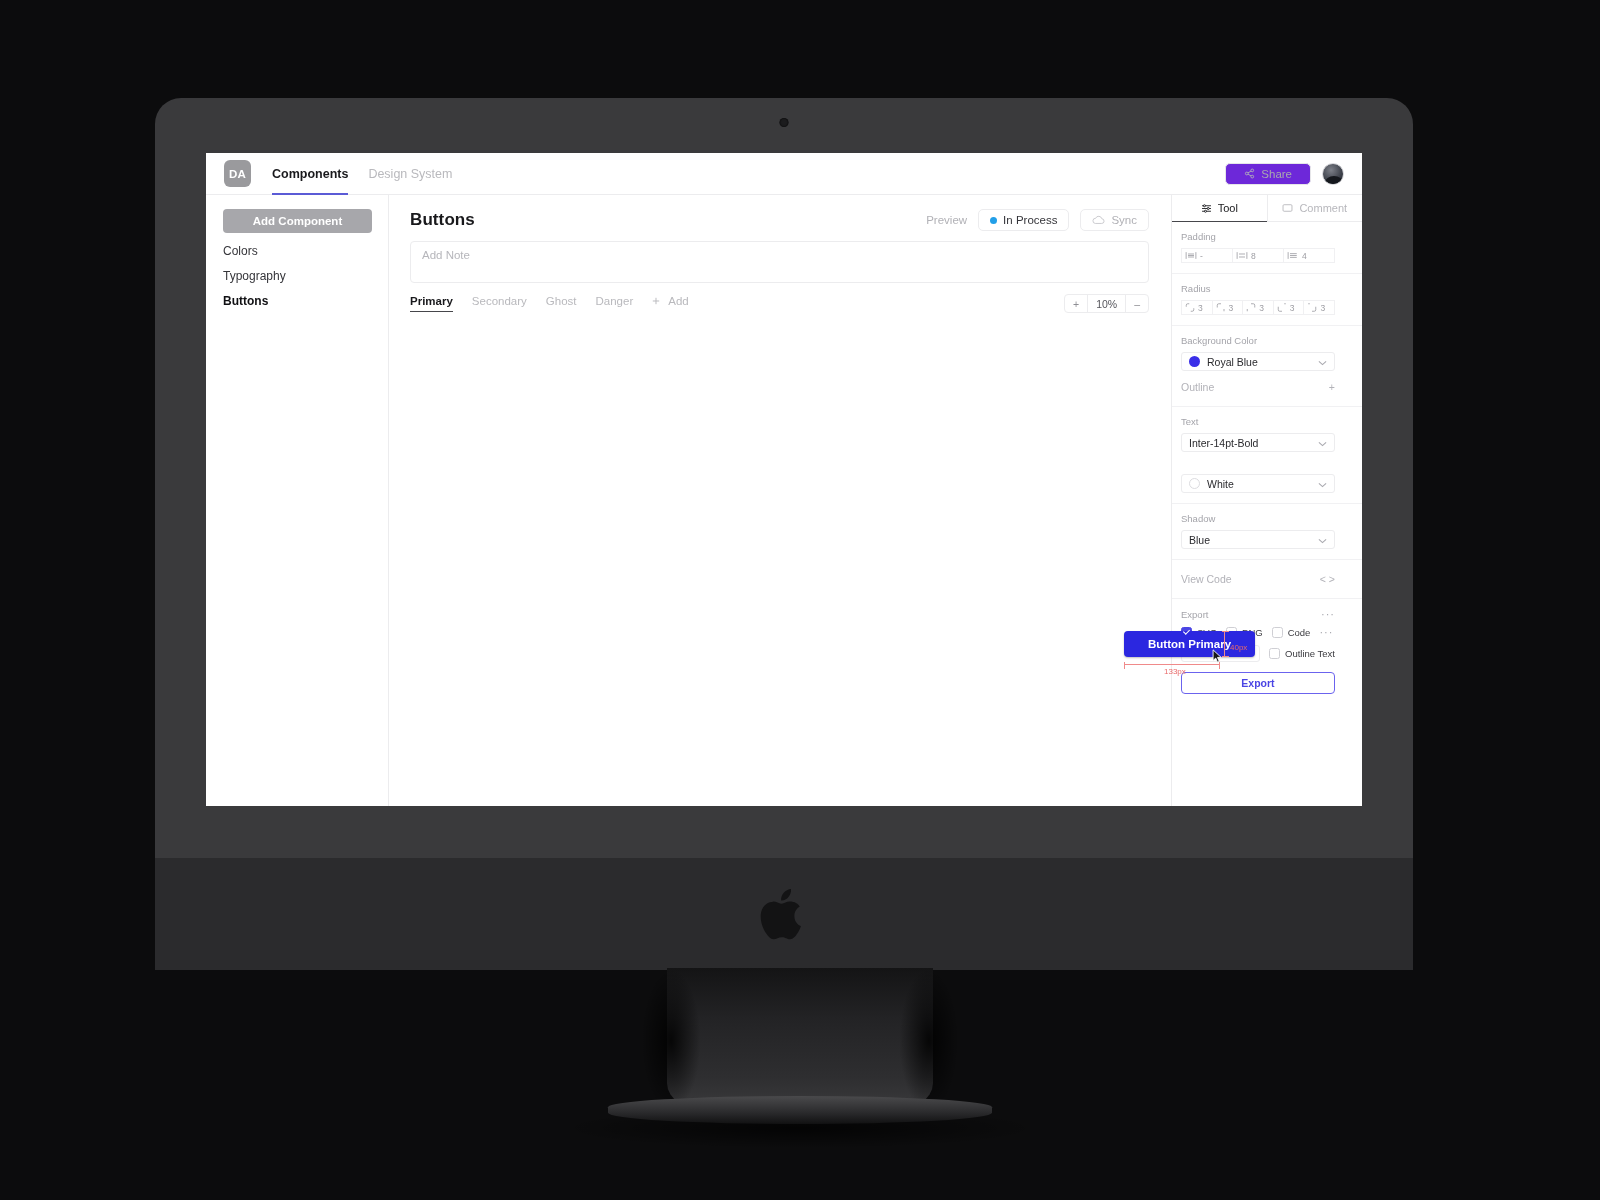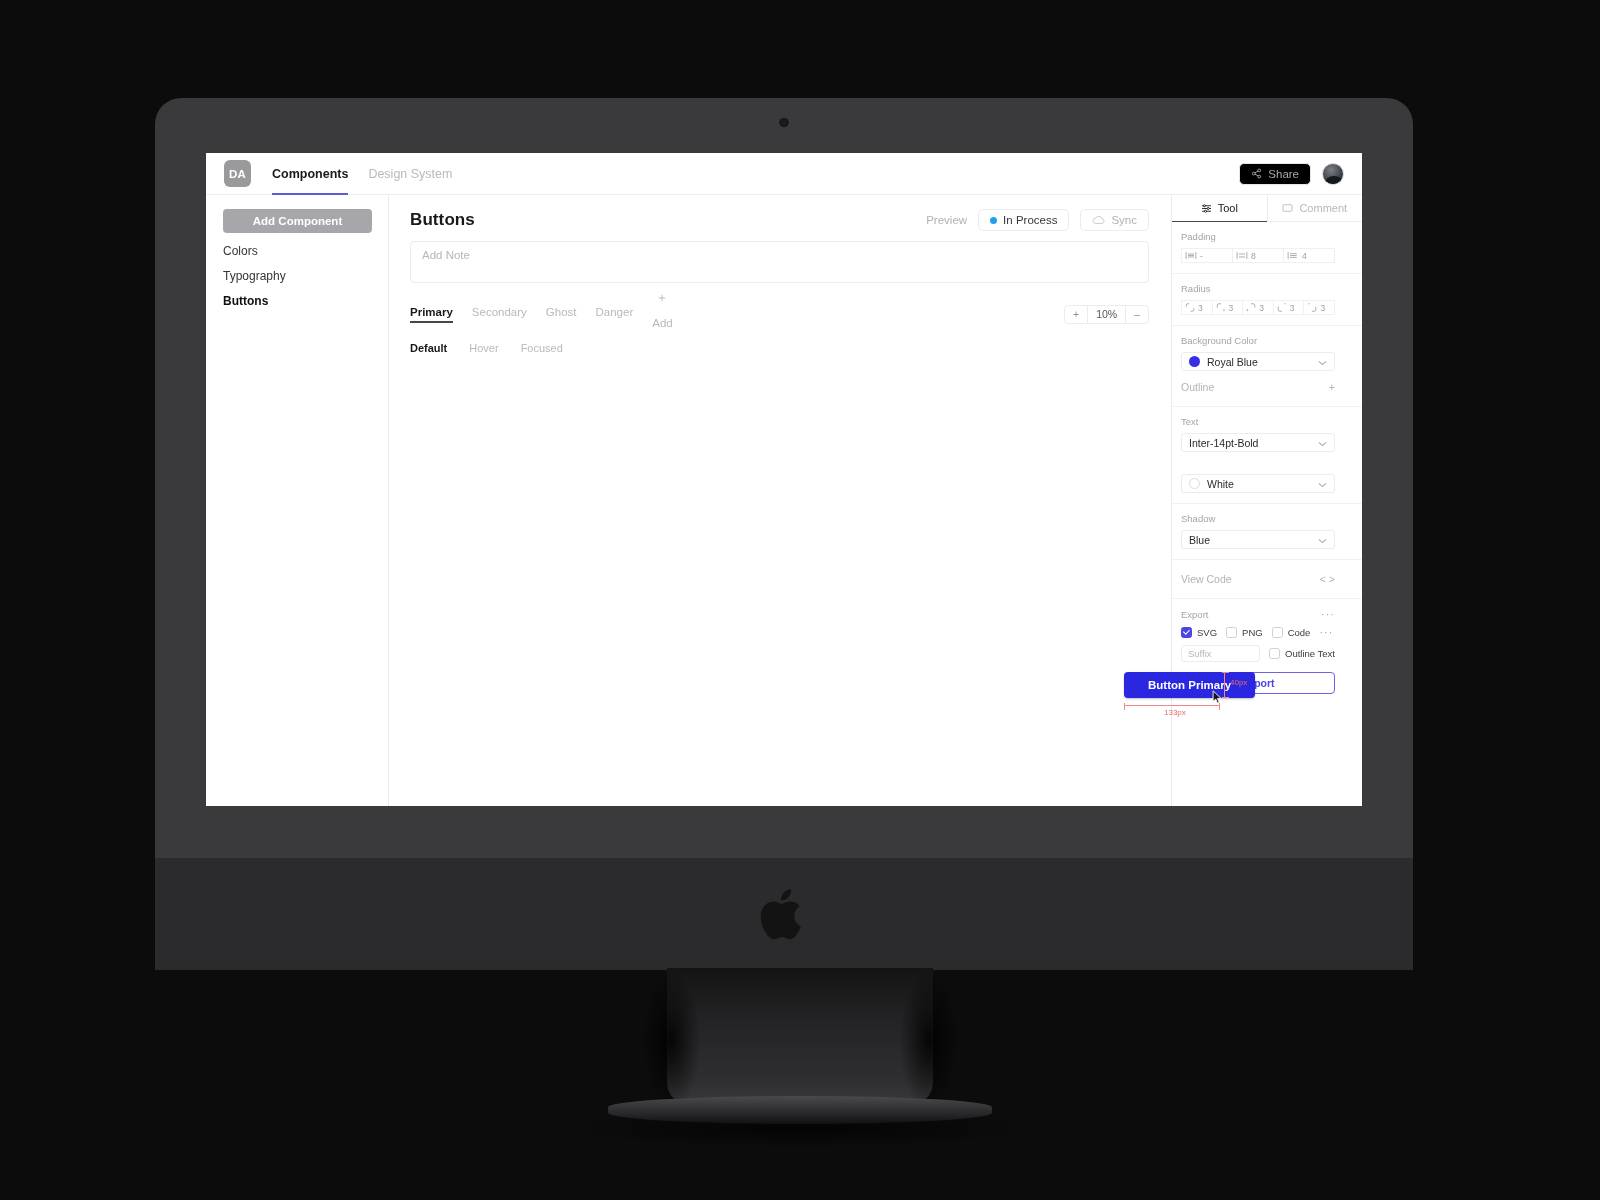--- a/index.html
+++ b/index.html
@@ -89,22 +89,22 @@
   }
   .nav-tab.active { color:#19191c; font-weight:bold; }
   .nav-tab.active:after{
     content:""; position:absolute; left:0; right:0; bottom:0;
     height:2px; background:#5b5bd6;
   }
   .topbar-right { margin-left:auto; display:flex; align-items:center; gap:11px;}
   .share-btn {
     display:flex; align-items:center; gap:6px;
     border:1px solid #e6e6e9; border-radius:5px;
-    padding: 4px 11px; font-size:11.5px; color:#a9a9ae;
-    background:#000000; cursor:pointer;text-align:center;
+    padding: 4px 18px; font-size:11.5px; color:#a9a9ae;
+    background:#6d28d9; cursor:pointer;text-align:center;
   }
   .avatar {
     width:22px; height:22px; border-radius:50%;
     background: radial-gradient(circle at 40% 30%, #7c7f88 0%, #3c4049 60%, #212429 100%);
     border: 1px solid #d6d6da;
     position:relative; overflow:hidden;
   }
   .avatar:after{
     content:""; position:absolute; left:2px; bottom:-5px;
     width:18px; height:13px; border-radius:50% 50% 0 0;
@@ -145,21 +145,21 @@
     display:flex; align-items:center; margin-top:11px; gap:19px;
   }
   .variant {
     font-size:11.5px; color:#b9b9bd; cursor:pointer; padding-bottom:5px; position:relative;
   }
   .variant.active { color:#19191c; font-weight:bold; }
   .variant.active:after{
     content:""; position:absolute; left:0; right:0; bottom:0;
     height:1.5px; background:#46464b;
   }
-  .variant-add { color:#b9b9bd; font-size:11.5px; cursor:pointer; display:flex; align-items:center; gap:15px; padding-bottom:5px;flex-direction:column;}
+  .variant-add { color:#b9b9bd; font-size:11.5px; cursor:pointer; display:flex; align-items:center; gap:8px; padding-bottom:5px;}
   .zoom-ctl {
     margin-left:auto; display:flex; align-items:center;
     border:1px solid #ececee; border-radius:4px; overflow:hidden; height:19px;
   }
   .zoom-ctl span {
     font-size:10.5px; color:#8e8e94; padding:0 8px; height:19px;
     display:flex;align-items:center; cursor:pointer;
   }
   .zoom-ctl .zv { border-left:1px solid #ececee; border-right:1px solid #ececee; color:#55555b; }
   .state-row { display:flex; gap:22px; margin-top:8px; }
@@ -197,21 +197,21 @@
   }
   .meas-v {
     position:absolute; left:100px; top:0px; height:26px;
     border-left:1px solid #f08a8a;
   }
   .meas-v:before, .meas-v:after{
     content:""; position:absolute; left:-3px; width:7px; height:1px; background:#f08a8a;
   }
   .meas-v:before{ top:0;} .meas-v:after{ bottom:0;}
   .meas-v-label {
-    position:absolute; left:106px; top:6px; font-size:8px; color:#e96a6a;
+    position:absolute; left:106px; top:12px; font-size:8px; color:#e96a6a;
   }
   .meas-h {
     position:absolute; left:0; top:33px; width:96px;
     border-top:1px solid #f08a8a;
   }
   .meas-h:before, .meas-h:after{
     content:""; position:absolute; top:-3px; height:7px; width:1px; background:#f08a8a;
   }
   .meas-h:before{ left:0;} .meas-h:after{ right:0;}
   .meas-h-label {
@@ -365,25 +365,20 @@
               </svg>
               <span>Add</span>
             </div>
             <div class="zoom-ctl">
               <span>+</span>
               <span class="zv">10%</span>
               <span>–</span>
             </div>
           </div>
 
-          <div class="state-row">
-            <div class="state active">Default</div>
-            <div class="state">Hover</div>
-            <div class="state">Focused</div>
-          </div>
         </div>
 
         <div class="canvas">
           <div class="btn-preview">
             <button class="primary-btn">Button Primary</button>
             <div class="meas-v"></div>
             <div class="meas-v-label">40px</div>
             <div class="meas-h"></div>
             <div class="meas-h-label">133px</div>
             <svg class="cursor-arrow" width="11" height="15" viewBox="0 0 12 17">

